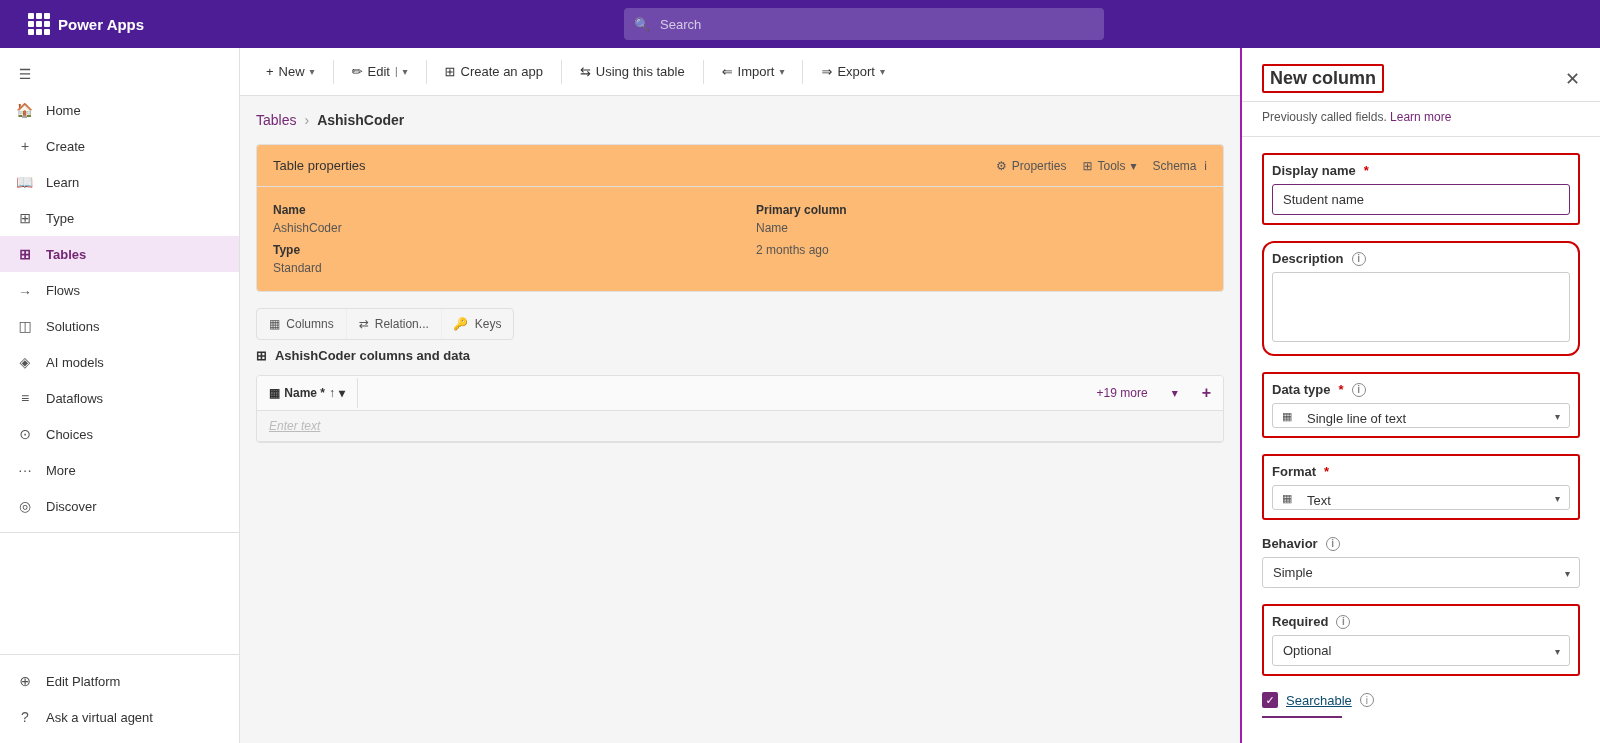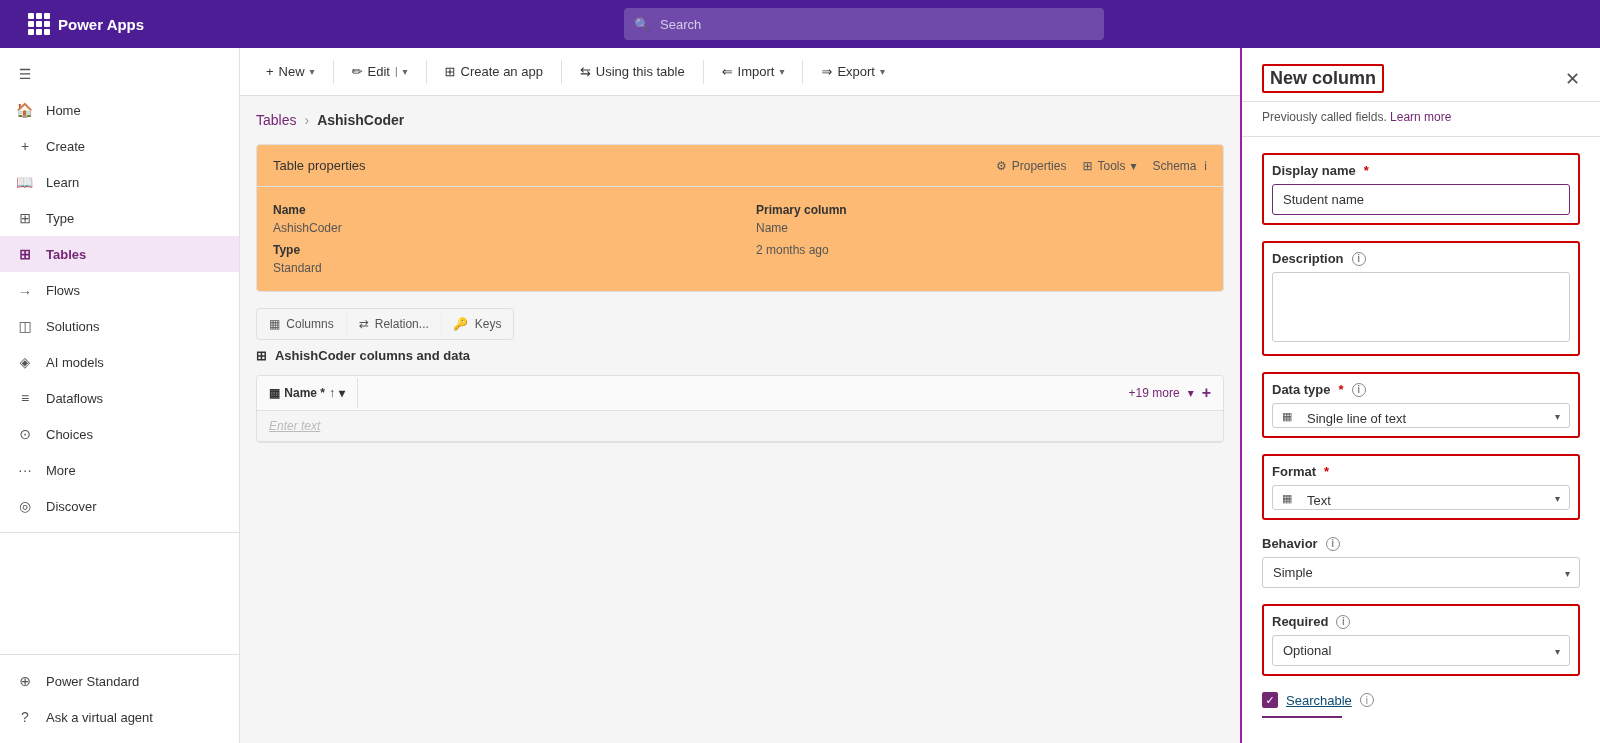--- a/index.html
+++ b/index.html
@@ -222,21 +222,21 @@
       color: #333;
       display: flex;
       align-items: center;
       gap: 4px;
       border-right: 1px solid #e0e0e0;
     }
     .col-more {
       margin-left: auto;
       display: flex;
       align-items: center;
-      gap: 8px;
+      gap: 24px;
       padding: 8px 12px;
       font-size: 12px;
       color: #742774;
       cursor: pointer;
       justify-content: space-between;
     }
     .data-table-row {
       display: flex;
       border-bottom: 1px solid #e0e0e0;
     }
@@ -495,21 +495,21 @@
         <span>More</span>
       </div>
       <div class="sidebar-item">
         <span class="icon">◎</span>
         <span>Discover</span>
       </div>
     </div>
     <div class="sidebar-bottom">
       <div class="sidebar-item">
         <span class="icon">⊕</span>
-        <span>Power Standard</span>
+        <span>Edit Platform</span>
       </div>
       <div class="sidebar-item">
         <span class="icon">?</span>
         <span>Ask a virtual agent</span>
       </div>
     </div>
   </div>
 
   <div class="content-with-panel">
 
@@ -656,21 +656,21 @@
       <div class="panel-body">
 
         <div class="field-group" style="border:2px solid #c00;border-radius:3px;padding:8px;">
           <div class="field-label">
             <span>Display name</span>
             <span class="required-star"> *</span>
           </div>
           <input type="text" class="field-input" value="Student name" style="border: 1px solid rgb(116, 39, 116);">
         </div>
 
-        <div class="field-group" style="margin-top:12px;border:2px solid #c00;border-radius:3px;padding:8px;">
+        <div class="field-group" style="margin-top:12px;border:2px solid #c00;border-radius:12px;padding:8px;">
           <div class="field-label">
             <span>Description</span>
             <span class="info-icon">i</span>
           </div>
           <textarea class="field-textarea" style=""></textarea>
         </div>
 
         <div class="field-group" style="margin-top:12px;border:2px solid #c00;border-radius:3px;padding:8px;">
           <div class="field-label">
             <span>Data type</span>

